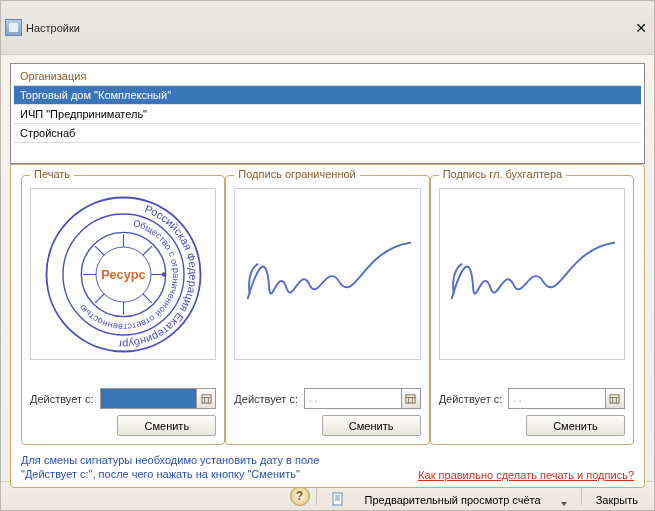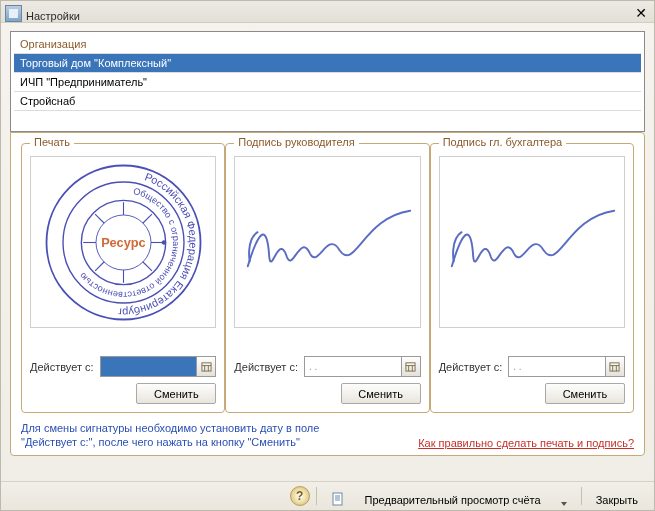--- a/index.html
+++ b/index.html
@@ -1,17 +1,17 @@
 <!DOCTYPE html>
 <html><head>
 <meta charset="utf-8">
 <style>
 html,body{margin:0;padding:0;font-family:Tahoma,Arial,sans-serif;font-size:11px;background:#fff;color:#000}
 .window{width:655px;height:511px;background:linear-gradient(#f6f3ee,#f0ede6);border:1px solid #bdb9ae;position:relative;box-sizing:border-box;overflow:hidden}
-.titlebar{height:21px;background:linear-gradient(#eceae3,#e3e0d8);display:flex;align-items:flex-end;padding:0 4px;border-bottom:1px solid #d1cdc2}
+.titlebar{height:21px;background:linear-gradient(#eceae3,#e3e0d8);display:flex;align-items:center;padding:16px 4px;border-bottom:1px solid #d1cdc2}
 .title-ico{width:15px;height:15px;background:linear-gradient(#b9cce0,#7fa5c9);border:1px solid #6b86a1;margin-right:4px;position:relative}
 .title-ico:after{content:"";position:absolute;inset:3px;background:#e8f0f7}
 .title-text{flex:1;color:#2b2b2b}
 .close-btn{width:18px;height:18px;display:flex;align-items:center;justify-content:center;font-family:Arial;font-size:14px;cursor:pointer}
 .content{padding:8px 9px 0 9px}
 .org-frame{border:1px solid #8a8a8a;background:#fff;padding:3px}
 .org-header{padding:3px 6px;color:#8b5a2b}
 .org-row{padding:3px 6px;border-top:1px solid #dcdcdc;cursor:pointer}
 .org-row.selected{background:#3a74b9;color:#fff}
 .org-empty{height:17px;border-top:1px solid #dcdcdc}
@@ -24,21 +24,21 @@
 .sig-legend{position:absolute;top:-8px;left:8px;background:#fff;padding:0 4px;color:#8b5a2b}
 .img-slot{height:170px;border:1px solid #cfcfcf;background:#fff;display:flex;align-items:center;justify-content:center;overflow:hidden}
 .date-row{display:flex;align-items:center;margin-top:28px;gap:6px}
 .date-label{color:#333}
 .date-input{flex:1;height:19px;border:1px solid #9a9a9a;background:#fff;display:flex;align-items:center}
 .date-input.sel{background:#3a74b9;color:#fff}
 .date-text{flex:1;padding:0 4px;font-size:10px;color:#999}
 .date-input.sel .date-text{color:#fff}
 .cal-btn{width:18px;height:19px;border-left:1px solid #9a9a9a;background:linear-gradient(#fefefe,#e4e1d9);display:flex;align-items:center;justify-content:center}
 .cal-btn svg{width:11px;height:11px}
-.btn{height:21px;border:1px solid #a9a9a9;border-radius:2px;background:linear-gradient(#fdfdfc,#e8e5dc);padding:0 14px;display:flex;align-items:center;justify-content:center;cursor:pointer;margin-top:6px;margin-left:auto;width:80px;box-sizing:border-box}
+.btn{height:21px;border:1px solid #a9a9a9;border-radius:2px;background:linear-gradient(#fdfdfc,#e8e5dc);padding:0 14px;display:flex;align-items:center;justify-content:center;cursor:pointer;margin-top:6px;margin-left:auto;width:99px;box-sizing:border-box}
 .hint{color:#2a4fb5;margin-top:8px;line-height:14px}
 .hint-right{color:#c7302a;text-decoration:underline;cursor:pointer;text-align:right;margin-top:8px}
 .hint-row{display:flex;justify-content:space-between;align-items:flex-end}
 .statusbar{position:absolute;left:0;right:0;bottom:0;height:28px;border-top:1px solid #d5d1c6;background:linear-gradient(#f2efe8,#eae6dc);display:flex;align-items:center;justify-content:flex-end;padding:0 8px;gap:6px}
 .stat-btn{height:20px;padding:0 8px;display:flex;align-items:flex-end;gap:20px;cursor:pointer}
 .stat-sep{width:1px;height:18px;background:#c4c0b4}
 .help-ico{width:18px;height:18px;border-radius:50%;background:radial-gradient(#fff,#e8d79a 60%,#c7a149);display:flex;align-items:center;justify-content:center;color:#7a5d1a;font-weight:bold;font-size:12px;border:1px solid #bca05b}
 .drop-arrow{width:0;height:0;border-left:3px solid transparent;border-right:3px solid transparent;border-top:4px solid #555}
 .doc-ico{width:14px;height:14px}
 
@@ -120,21 +120,21 @@
                     <line x1="4" y1="5" x2="4" y2="11" stroke="#7a6a4a"></line>
                     <line x1="8" y1="5" x2="8" y2="11" stroke="#7a6a4a"></line>
                   </svg>
                 </div>
             </div>
           </div>
           <div class="btn">Сменить</div>
         </div>
 
         <div class="sig-box">
-          <div class="sig-legend">Подпись руководителя</div>
+          <div class="sig-legend">Подпись ограниченной</div>
           <div class="img-slot">
             <svg class="sig-svg" viewBox="0 0 180 80">
               <path d="M8,65 C20,25 28,22 30,55 C32,75 40,30 48,55 C54,72 62,30 72,52 C80,68 90,28 102,48 C118,72 126,15 175,8" fill="none" stroke="#5a6cc1" stroke-width="2" stroke-linecap="round"></path>
               <path d="M10,60 C10,60 6,38 18,30" fill="none" stroke="#5a6cc1" stroke-width="2" stroke-linecap="round"></path>
             </svg>
           </div>
           <div class="date-row">
             <span class="date-label">Действует с:</span>
             <div class="date-input">
               <span class="date-text">.  .</span>

